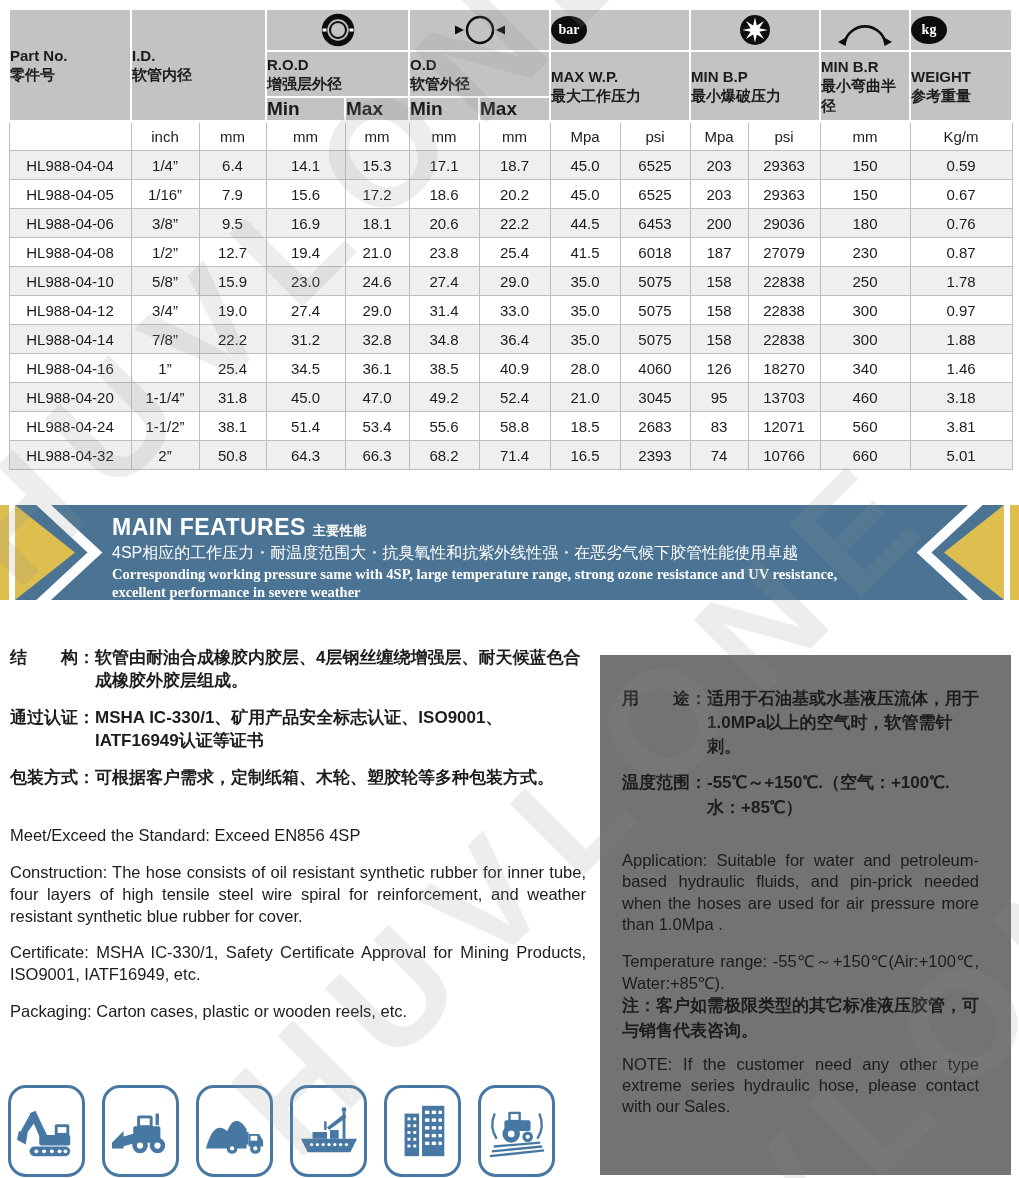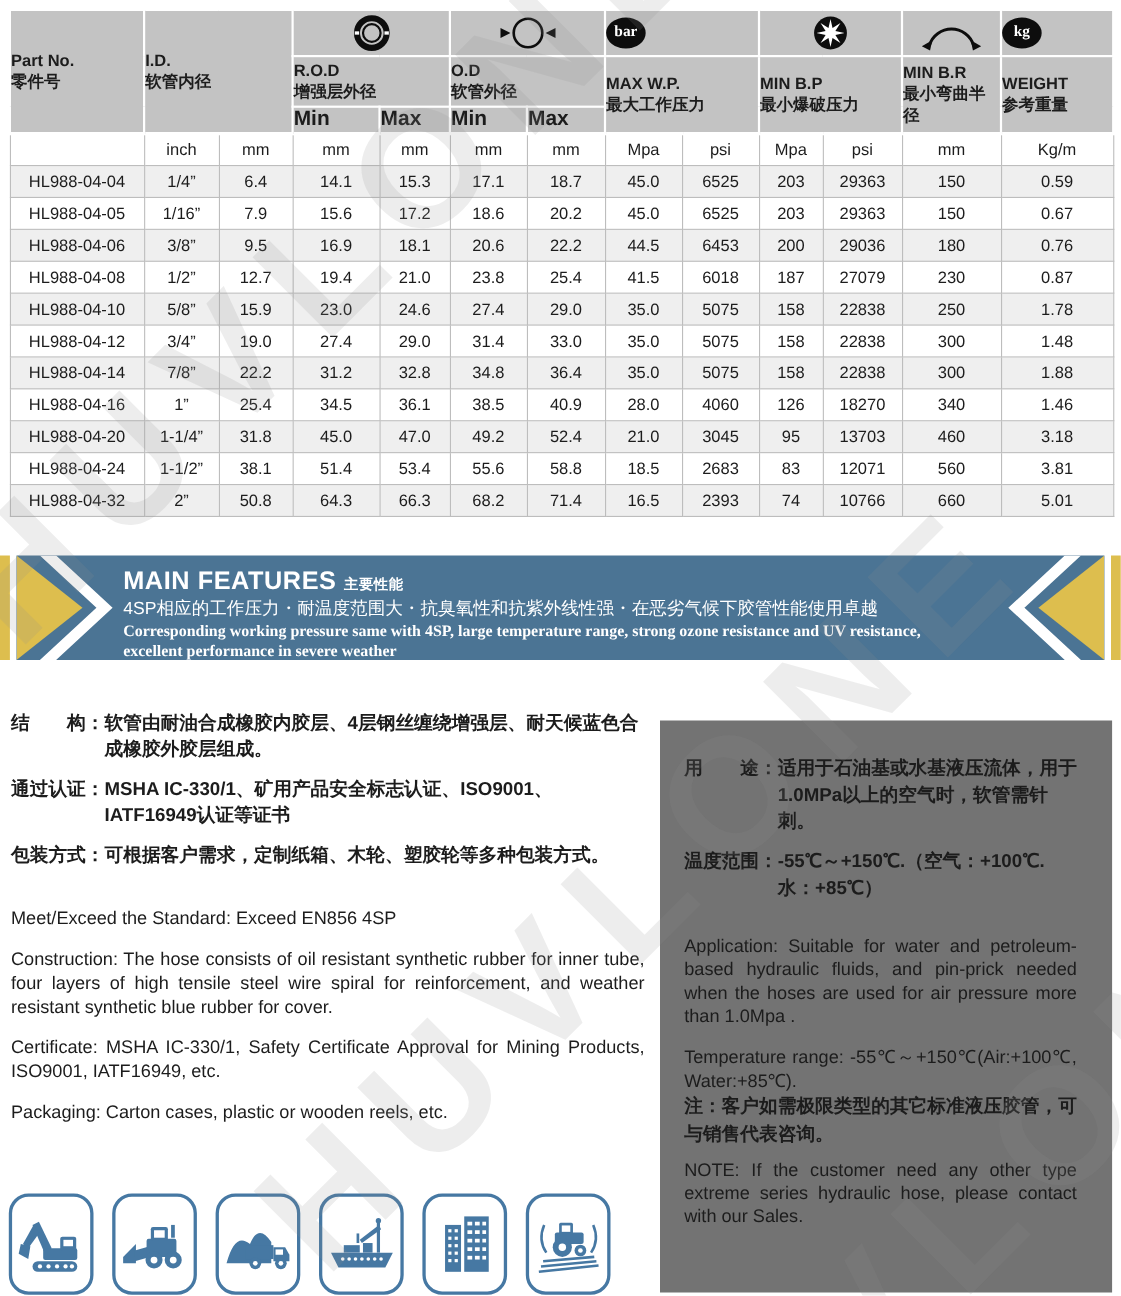--- a/index.html
+++ b/index.html
@@ -265,21 +265,21 @@
           <td>19.0</td>
           <td>27.4</td>
           <td>29.0</td>
           <td>31.4</td>
           <td>33.0</td>
           <td>35.0</td>
           <td>5075</td>
           <td>158</td>
           <td>22838</td>
           <td>300</td>
-          <td>1.48</td>
+          <td>0.97</td>
         </tr>
         <tr class="row-odd">
           <td>HL988-04-14</td>
           <td>7/8”</td>
           <td>22.2</td>
           <td>31.2</td>
           <td>32.8</td>
           <td>34.8</td>
           <td>36.4</td>
           <td>35.0</td>

